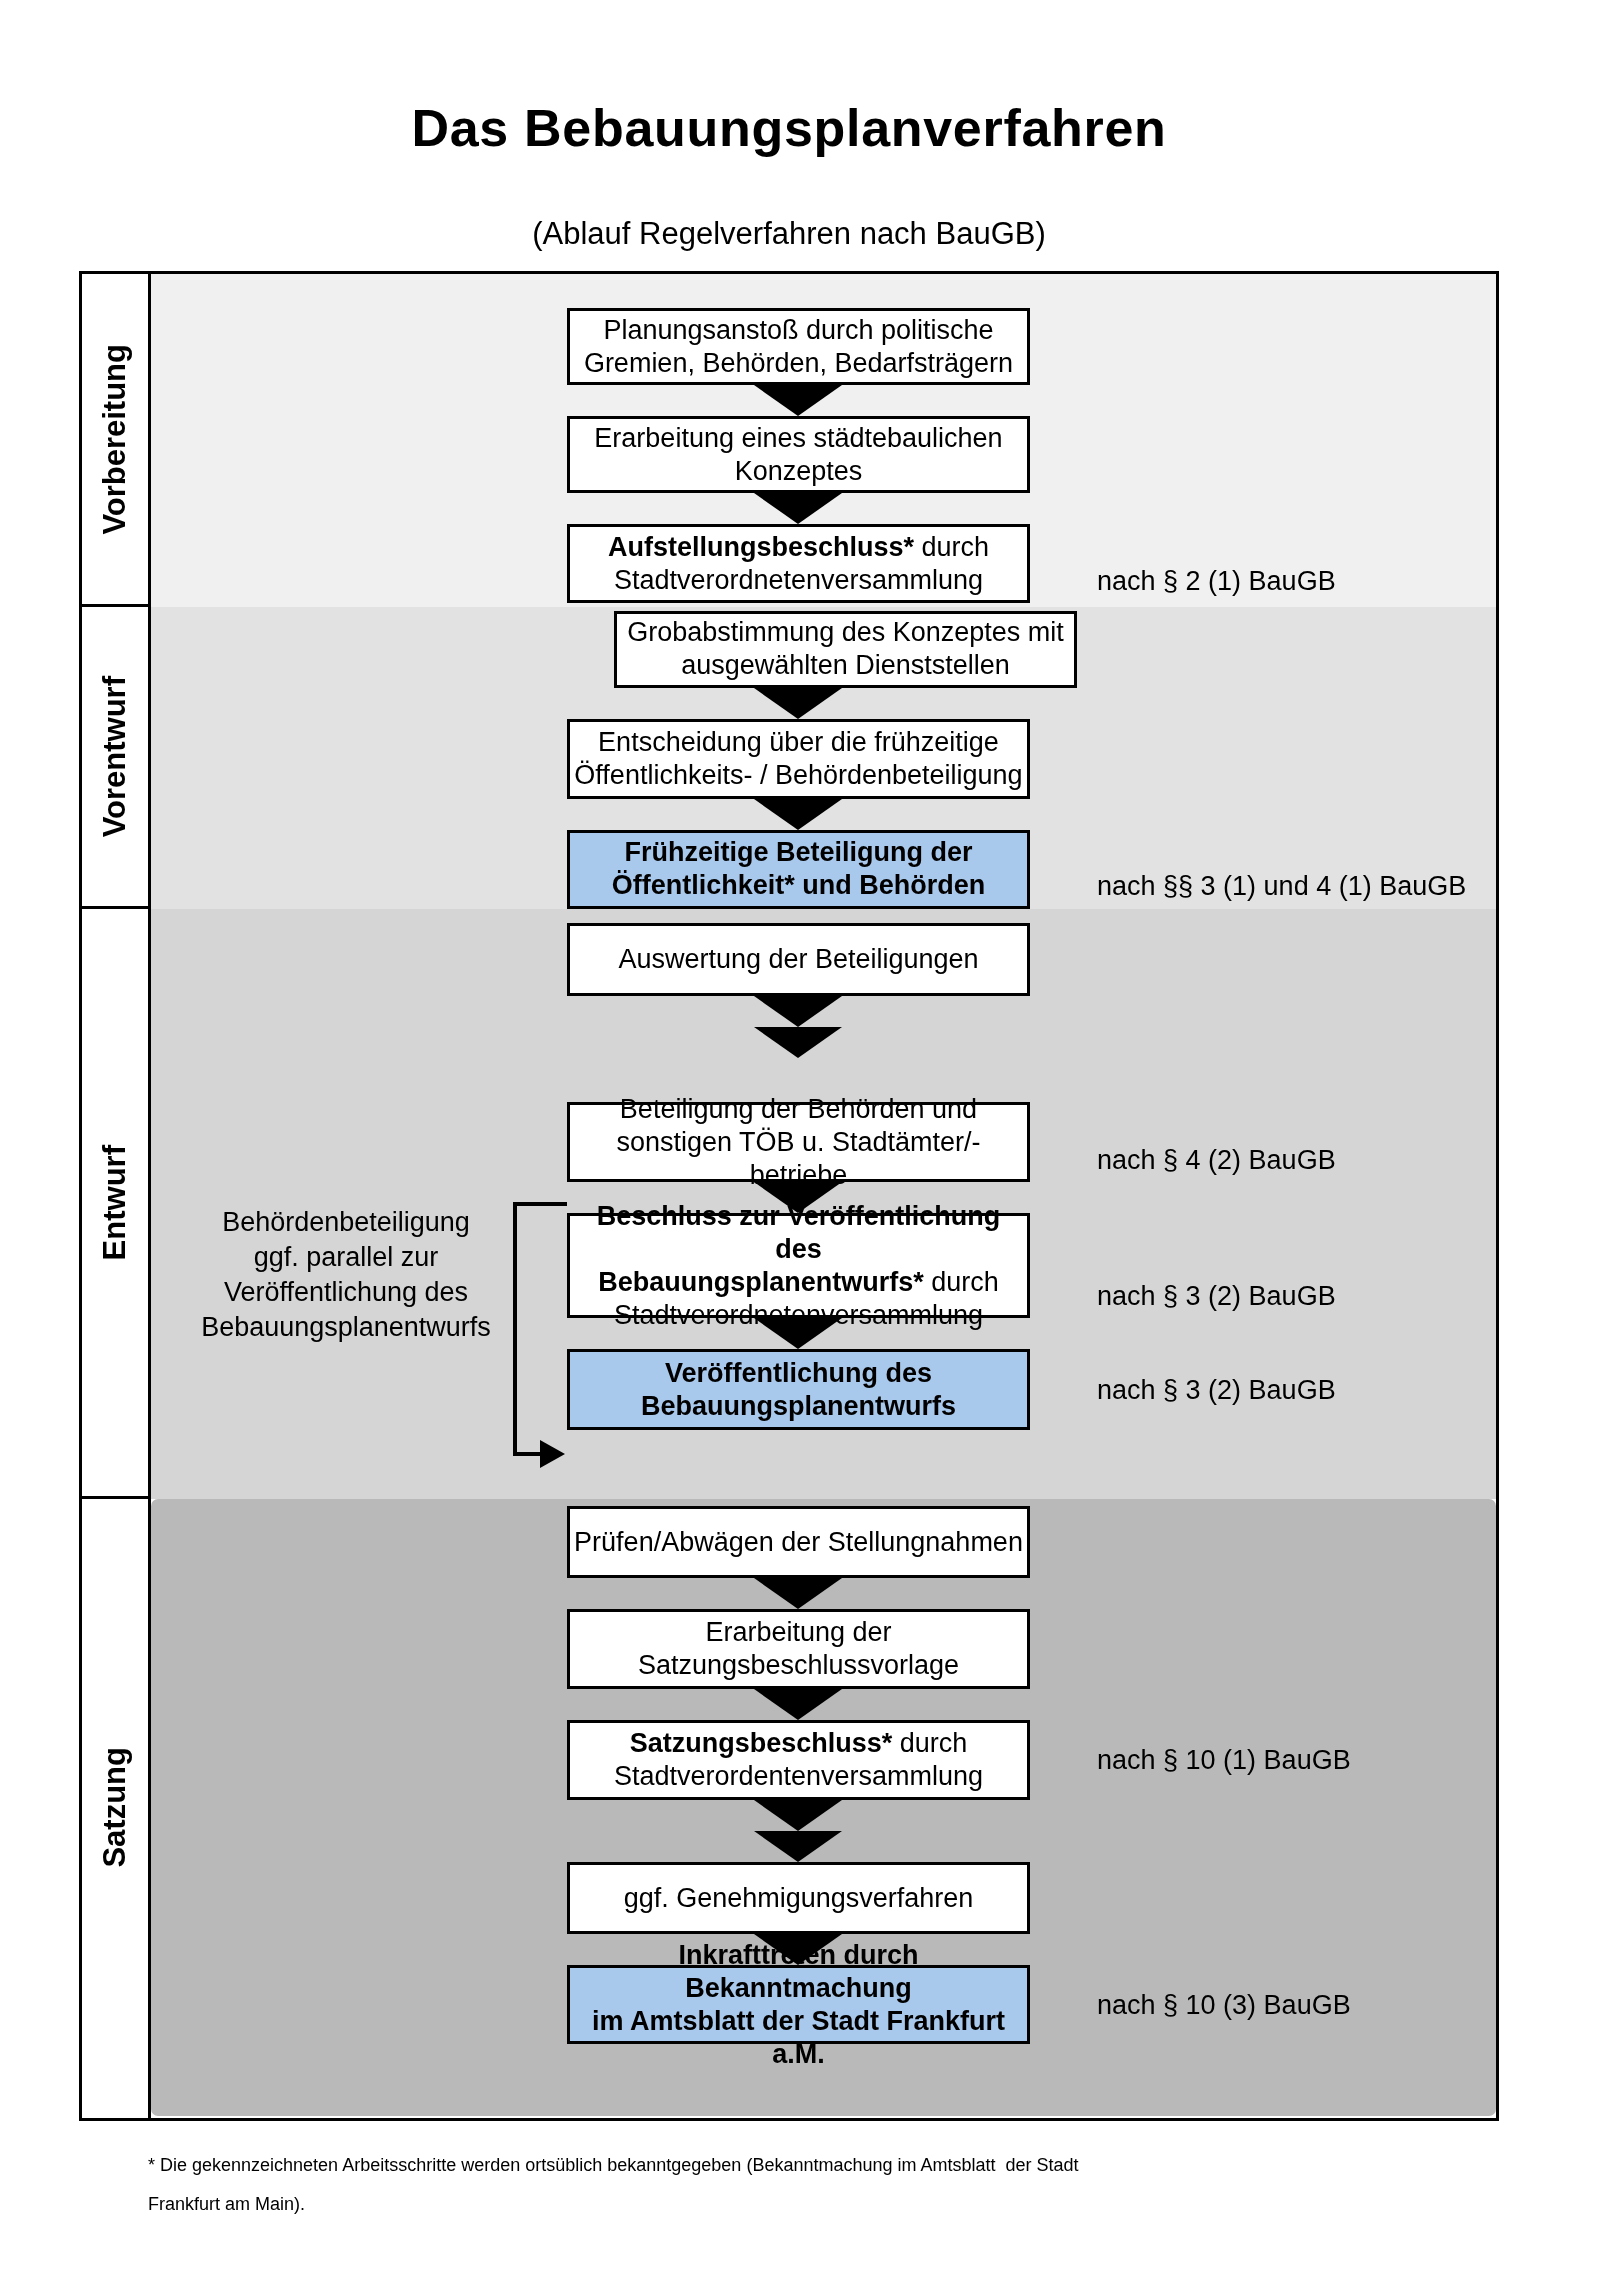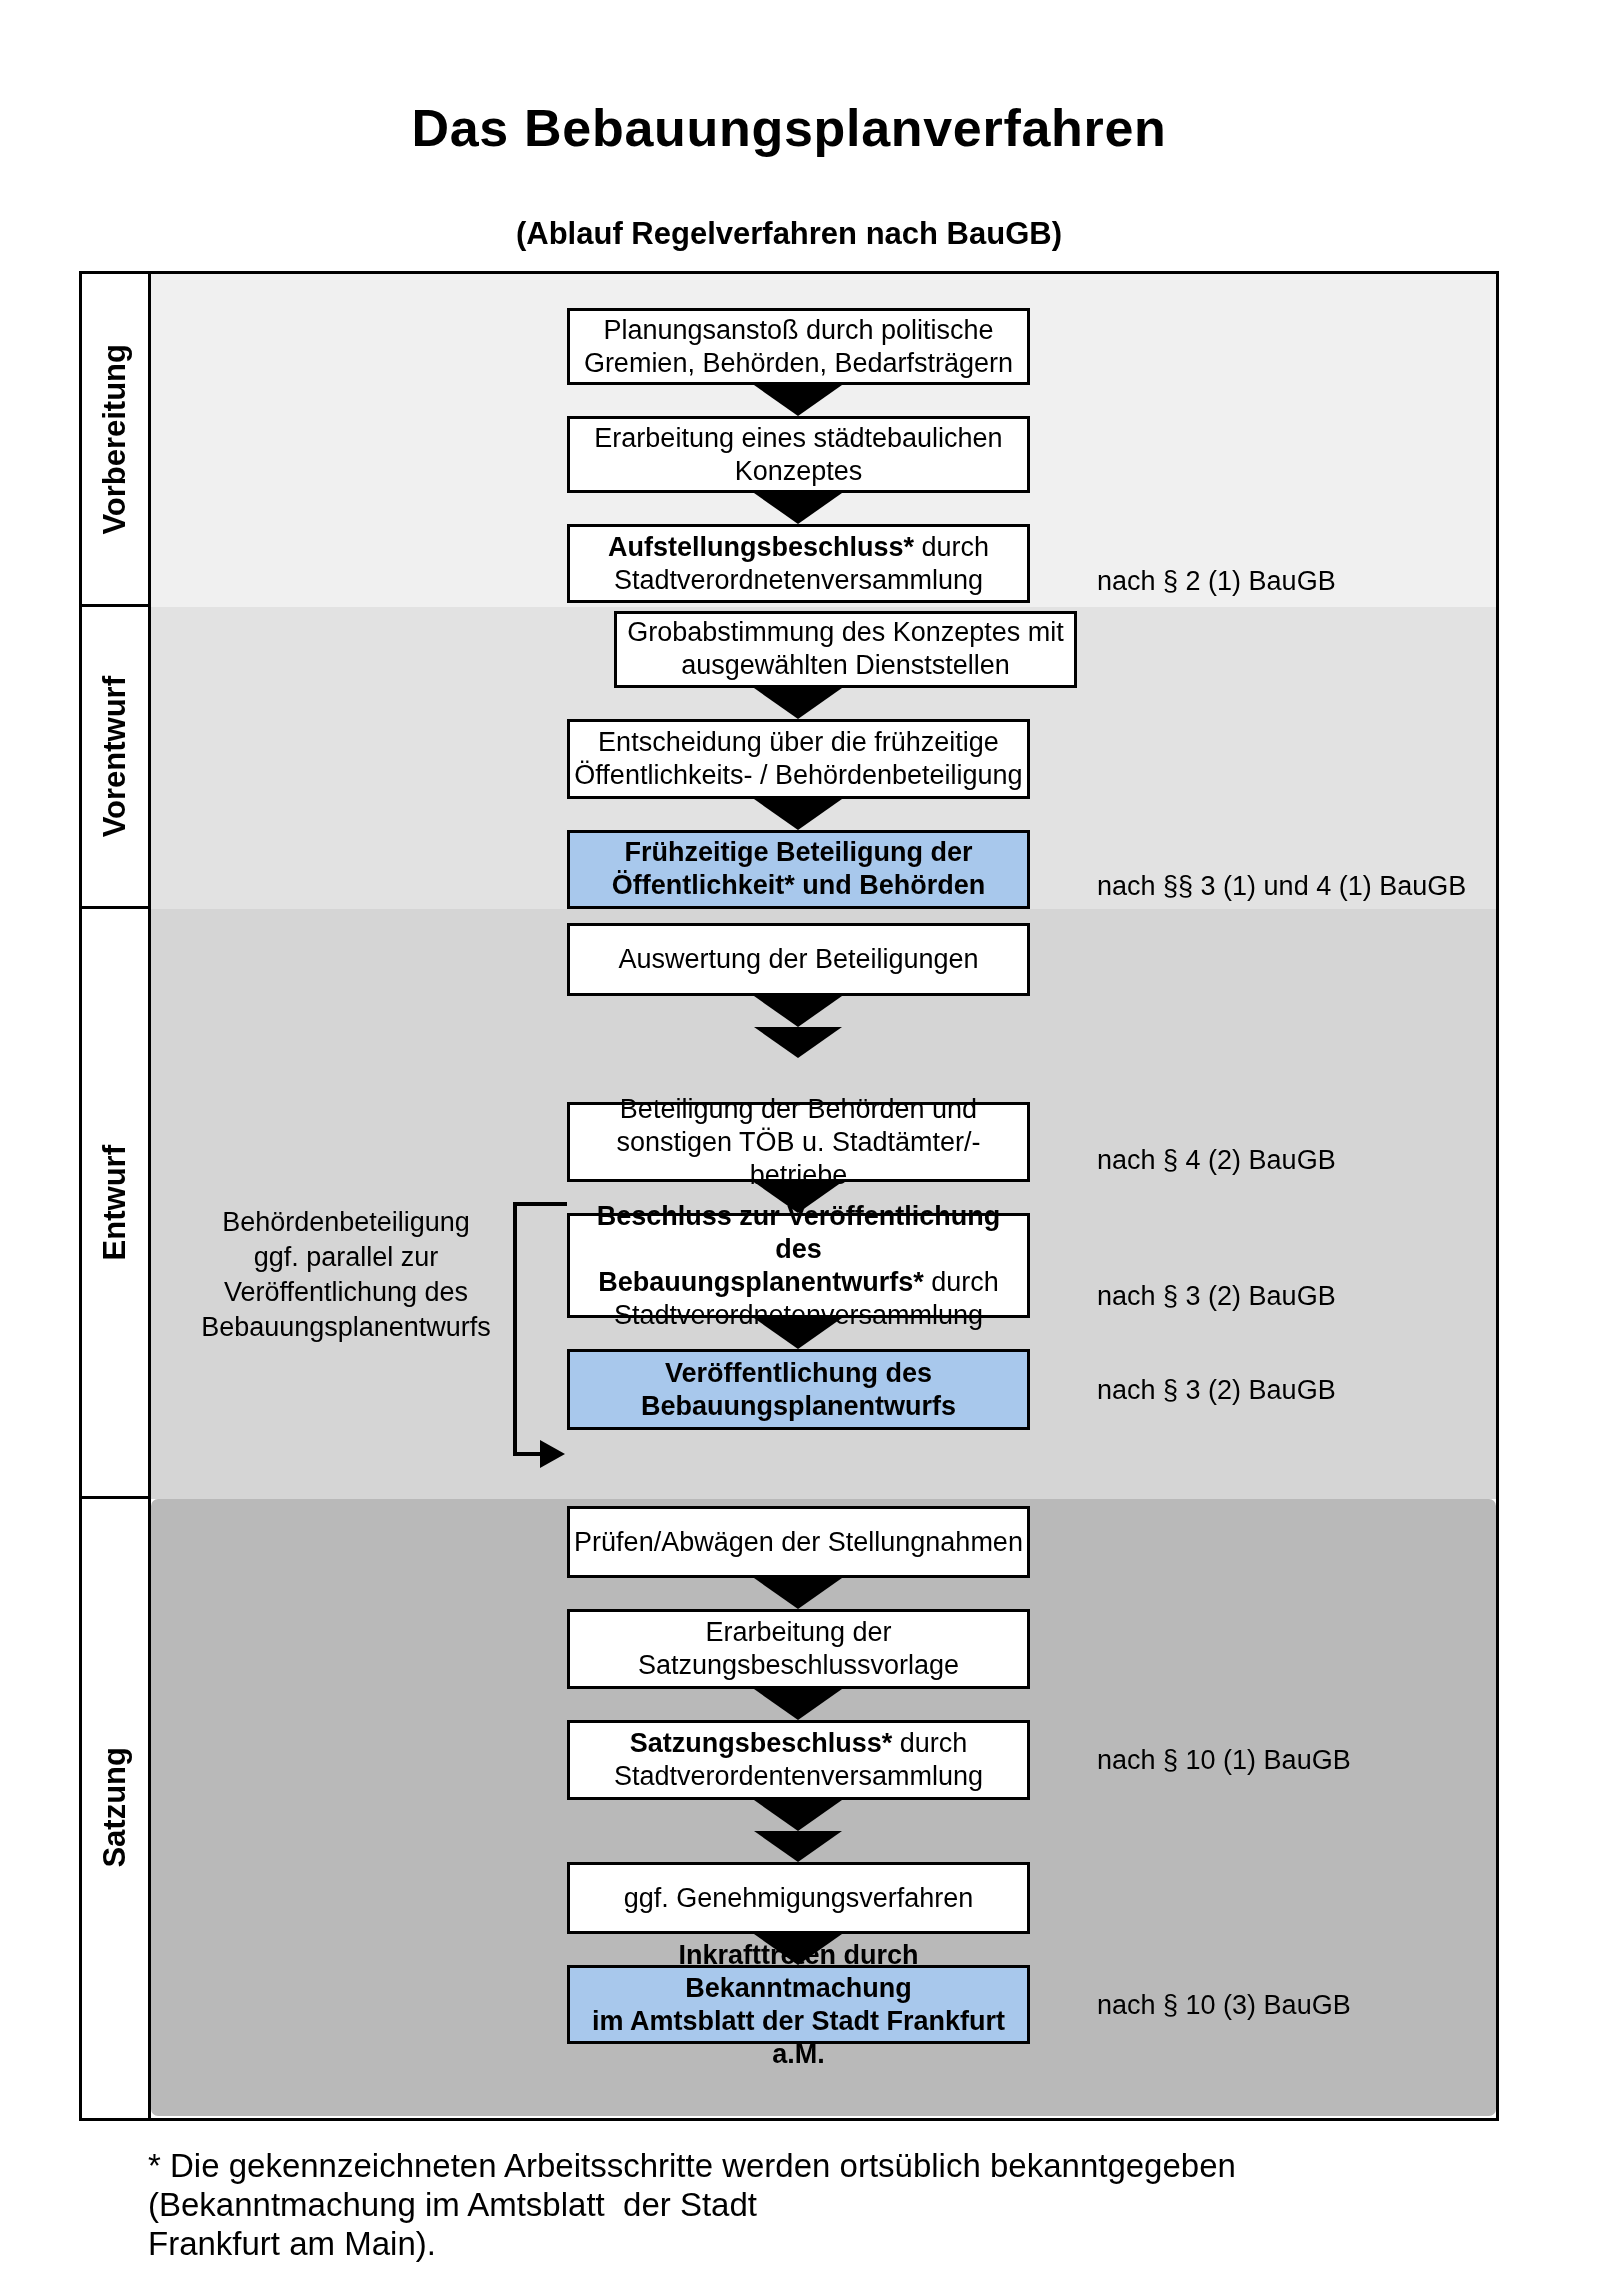--- a/index.html
+++ b/index.html
@@ -2,21 +2,21 @@
 <html style="font-size:10.5px"><head>
 <meta charset="utf-8">
 <style>
   html,body{margin:0;padding:0;}
   body{
     width:1623px;height:2295px;position:relative;background:#ffffff;
     font-family:"Liberation Sans", sans-serif;color:#000;
   }
   .header{position:absolute;left:79px;top:98px;width:1420px;text-align:center;}
   .page-title{font-size:52px;font-weight:bold;letter-spacing:0.7px;}
-  .page-subtitle{font-size:31px;font-weight:bold;margin-top:58px;}
+  .page-subtitle{font-size:31px;font-weight:normal;margin-top:58px;}
 
   .flow-table{
     position:absolute;left:79px;top:271px;width:1420px;height:1850px;
     border:3.9px solid #000;box-sizing:border-box;display:flex;flex-direction:row;
   }
   .label-col{width:69px;display:flex;flex-direction:column;background:#fff;
     border-right:3.9px solid #000;box-sizing:border-box;flex:none;}
   .label-cell{display:flex;align-items:center;justify-content:center;box-sizing:border-box;}
   .label-cell:not(:last-child){border-bottom:3.3px solid #000;}
   .label-text{
@@ -53,21 +53,21 @@
   .conn-top{left:362px;top:293px;width:54px;height:3.9px;}
   .conn-vert{left:362px;top:293px;width:3.9px;height:254px;}
   .conn-bot{left:362px;top:543px;width:29px;height:3.9px;}
   .arrow-right{
     position:absolute;left:389px;top:531px;width:0;height:0;
     border-top:14.4px solid transparent;border-bottom:14.4px solid transparent;
     border-left:25px solid #000;
   }
   .footnote{
     position:absolute;left:148px;top:2146px;width:1361px;
-    font-size:33px;line-height:39px;white-space:pre-wrap;
+    font-size:18px;line-height:39px;white-space:pre-wrap;
   }
 </style>
 </head>
 <body>
 
 <div class="header">
   <div class="page-title">Das Bebauungsplanverfahren</div>
   <div class="page-subtitle">(Ablauf Regelverfahren nach BauGB)</div>
 </div>
 

